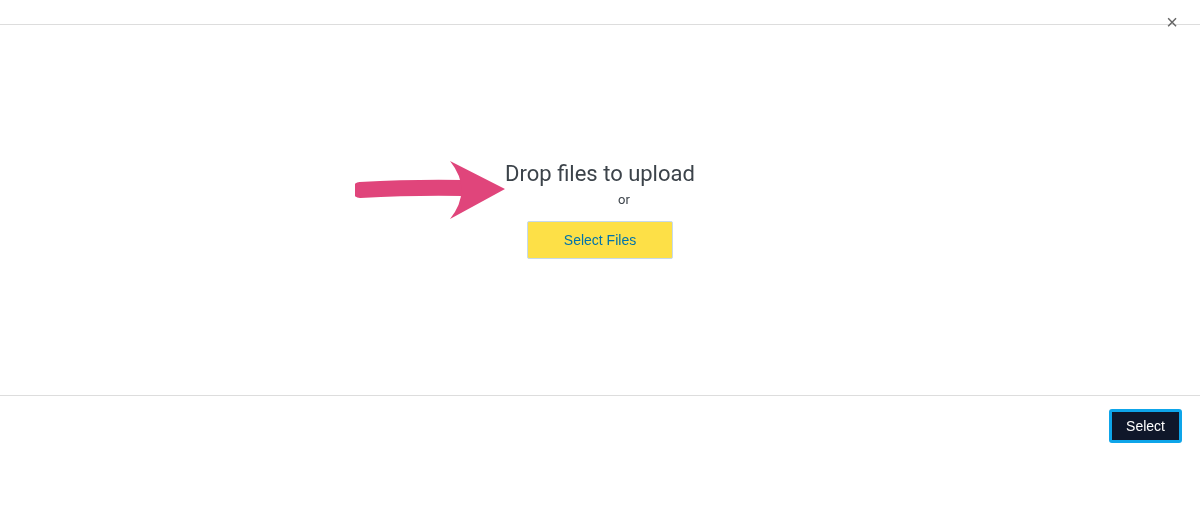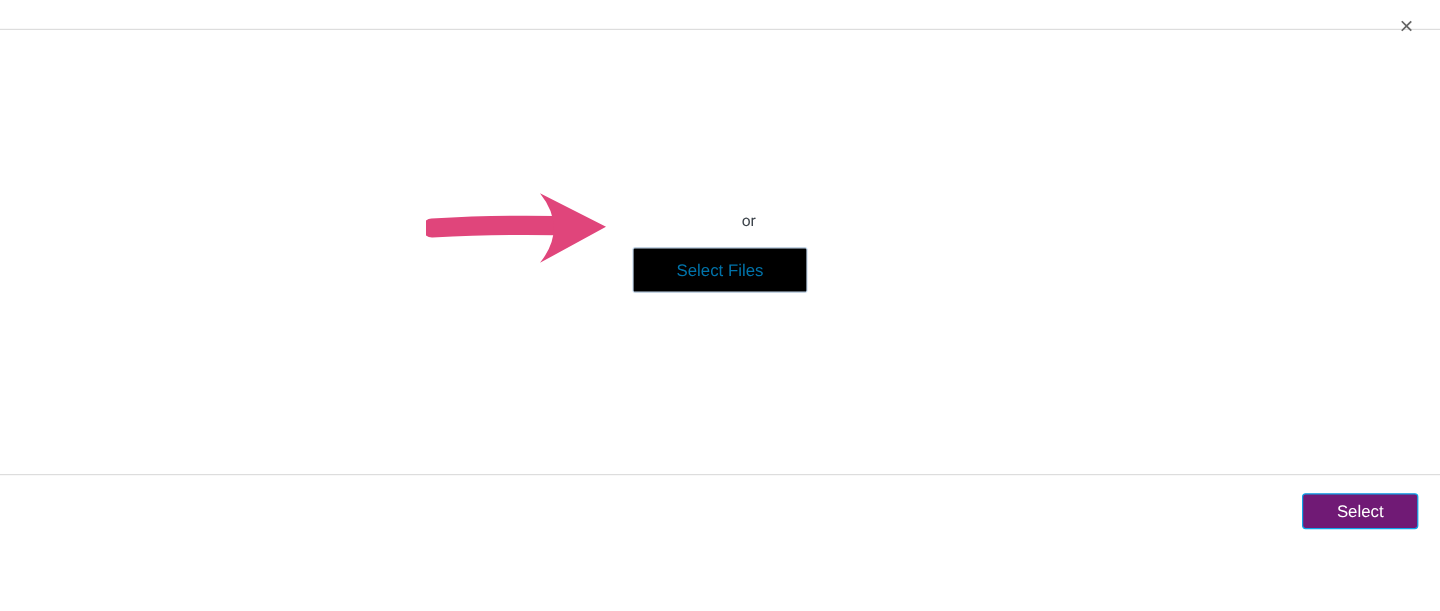--- a/index.html
+++ b/index.html
@@ -45,38 +45,38 @@
     }
     .drop-heading {
       font-size: 22px; font-weight: 400; color: #3c434a;
       margin-bottom: 6px;
     }
     .or-text {
       font-size: 13px; color: #3c434a; margin-bottom: 14px; margin-left: 48px;
     }
     .select-files-btn {
       font-size: 14px; color: #0073aa;
-      background: #000000;
+      background: #fde047;
       border: 1px solid #c5d9ed;
       padding: 10px 36px; cursor: pointer;
       border-radius: 2px;
     }
     .max-size {
       margin-top: 30px; font-size: 13px; color: #50575e;
     }
     .footer {
       border-top: 1px solid #ddd;
       height: 60px;
       display: flex; align-items: center; justify-content: flex-end;
       padding-right: 18px;
     }
     .select-btn {
-      background: #701a75; color: #fff;
-      border: 1px solid #0ea5e9; border-radius: 3px;
-      font-size: 14px; padding: 6px 28px; cursor: pointer;
+      background: #0f172a; color: #fff;
+      border: 3px solid #0ea5e9; border-radius: 3px;
+      font-size: 14px; padding: 6px 14px; cursor: pointer;
     }
     .arrow-annotation {
       position: absolute;
       left: 355px; top: 130px;
       width: 160px; height: 70px;
       pointer-events: none;
     }
   </style>
 </head>
 <body>
@@ -84,20 +84,21 @@
 <div class="modal-header">
   <button class="close-btn">
     <span>×</span>
   </button>
 </div>
 
 <div class="tabs">
 </div>
 
 <div class="upload-area">
+  <div class="drop-heading">Drop files to upload</div>
   <div class="or-text">or</div>
   <button class="select-files-btn">Select Files</button>
 
   <svg class="arrow-annotation" viewBox="0 0 160 70">
     <path d="M5 35 Q 60 32 108 33" stroke="#E0457B" stroke-width="16" stroke-linecap="round" fill="none"></path>
     <path d="M95 6 L150 34 L95 64 Q118 35 95 6 Z" fill="#E0457B"></path>
   </svg>
 </div>
 
 <div class="footer">

